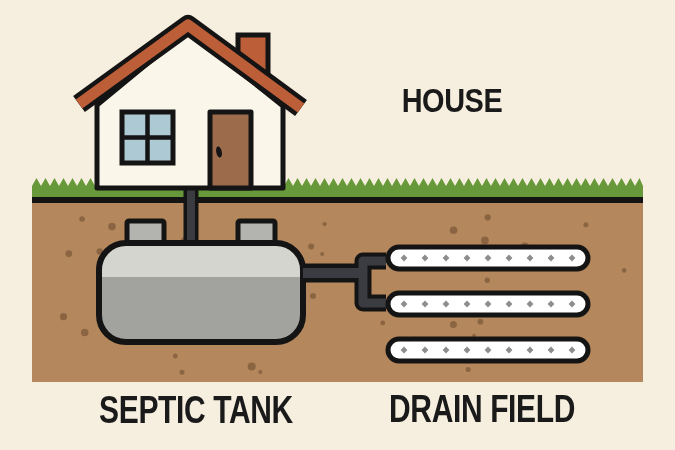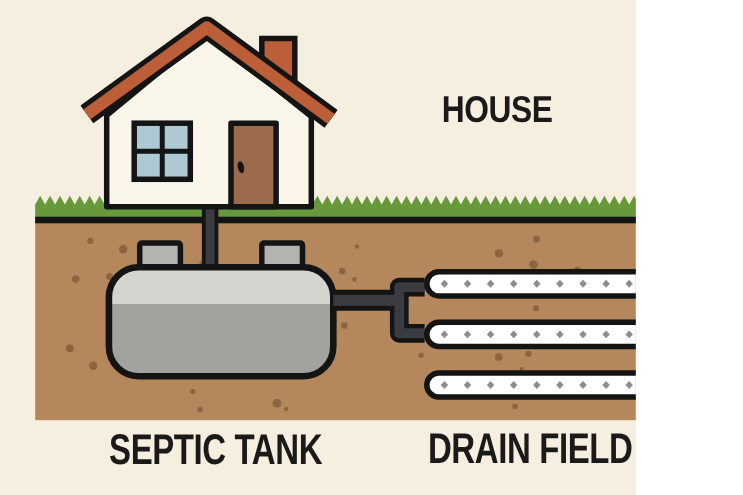--- a/index.html
+++ b/index.html
@@ -1,19 +1,19 @@
 <!DOCTYPE html>
 <html style="--bg: #f6efdf; --outline: #141414; --grass: #67993b; --soil: #b4885c; --soil-dot: #8b6442; --roof: #bc5f38; --wall: #fbf6ea; --door: #9c6b4b; --window-pane: #adc9d4; --tank-top: #d5d5d0; --tank-body: #a2a29f; --tank-port: #b3b3b0; --pipe-core: #3b3b42; --drain-pipe: #ffffff; --perforation: #8d8d8d; --label-text: #1a1a1a;"><head>
 <meta charset="utf-8">
 <style>
   html,body{margin:0;padding:0;}
   body{font-family:"Liberation Sans",sans-serif;}
   .canvas{
     position:relative;
-    width:578px;height:450px;
+    width:675px;height:450px;
     background:var(--bg,#f6efdf);
     overflow:hidden;
   }
   .canvas svg{position:absolute;inset:0;display:block;}
 
   
   .grass{fill:var(--grass);}
   .soil{fill:var(--soil);}
   .gline{fill:var(--outline);}
   .dot{fill:var(--soil-dot);}

